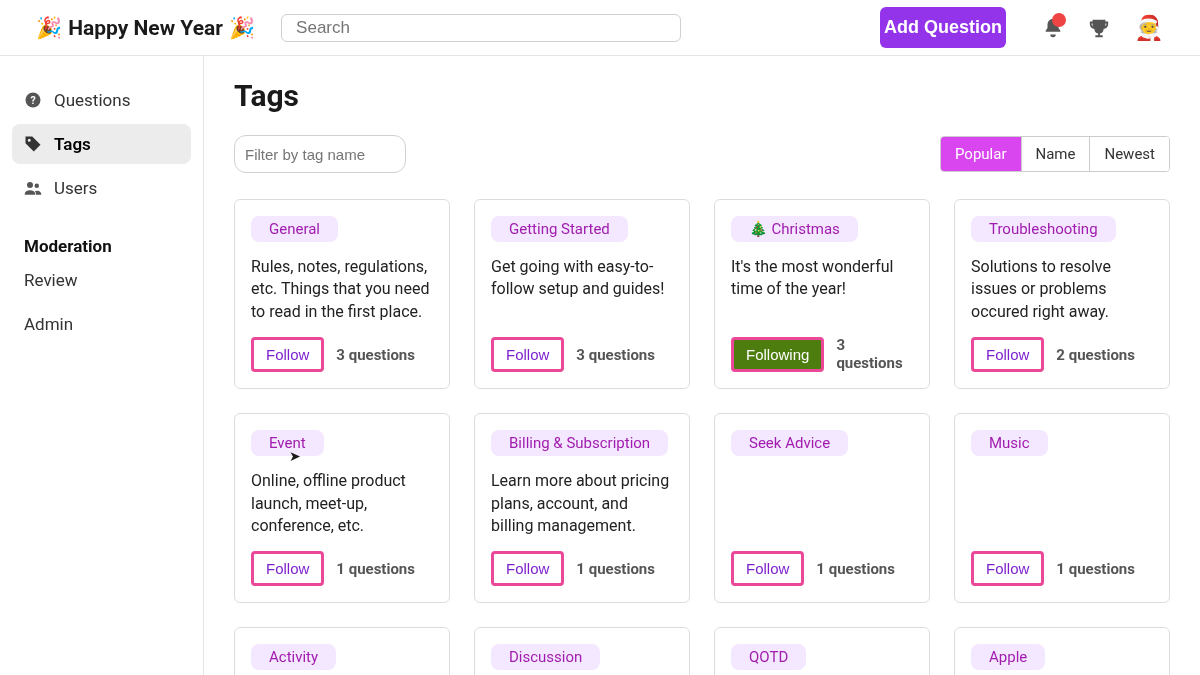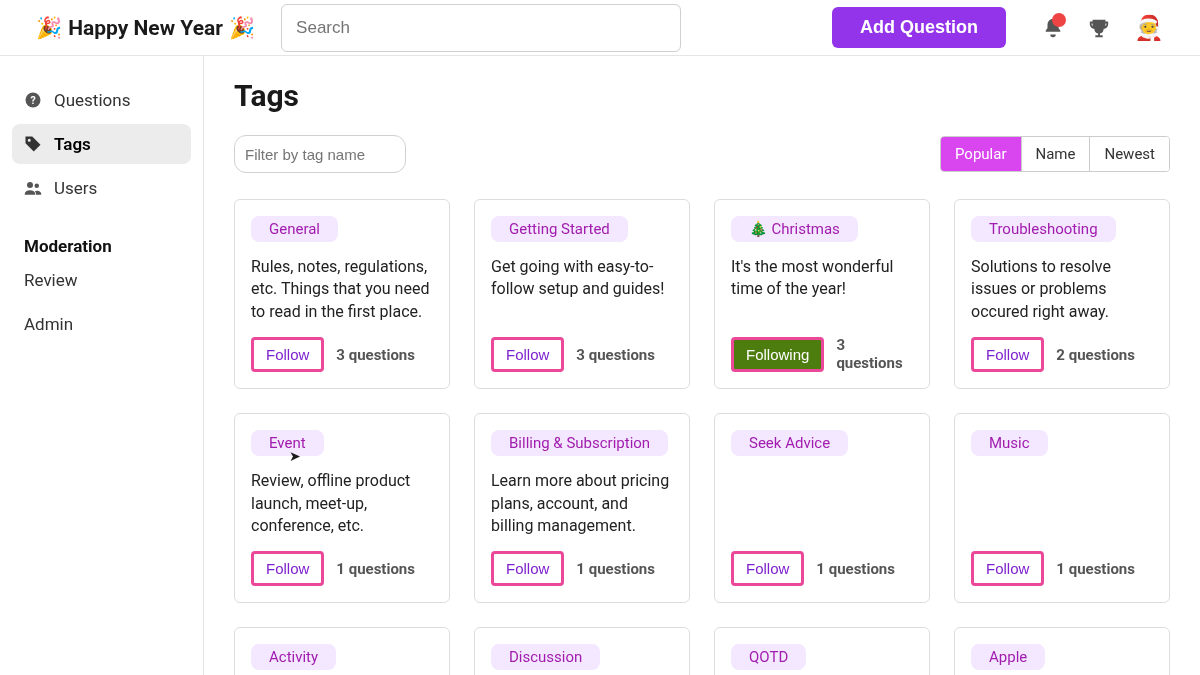--- a/index.html
+++ b/index.html
@@ -1,22 +1,22 @@
 <!DOCTYPE html>
 <html><head>
 <meta charset="utf-8">
 <style>
 * { box-sizing: border-box; margin: 0; padding: 0; }
 body { font-family: -apple-system, BlinkMacSystemFont, "Segoe UI", Roboto, sans-serif; font-size: 16px; color: #1a1a1a; background: #fff; width: 1200px; height: 675px; overflow: hidden; }
 .header { display: flex; align-items: center; padding: 8px 36px; border-bottom: 1px solid #e5e5e5; gap: 16px; height: 56px; }
 .logo { font-size: 21px; font-weight: 700; display: flex; align-items: center; gap: 6px; white-space: nowrap; }
 .search-wrap { flex: 0 0 auto; margin-left: 10px; }
-.search-input { width: 400px; height: 48px; border: 1px solid #d0d0d0; border-radius: 6px; padding: 0 14px; font-size: 17px; color: #555; }
+.search-input { width: 400px; height: 28px; border: 1px solid #d0d0d0; border-radius: 6px; padding: 0 14px; font-size: 17px; color: #555; }
 .spacer { flex: 1; }
-.add-btn { background: #9333ea; color: #fff; border: none; border-radius: 6px; padding: 10px 28px; font-size: 18px; font-weight: 600; cursor: pointer; }
+.add-btn { background: #9333ea; color: #fff; border: none; border-radius: 6px; padding: 10px 4px; font-size: 18px; font-weight: 600; cursor: pointer; }
 .hicons { display: flex; align-items: center; gap: 24px; margin-left: 20px; }
 .icon { display: inline-flex; align-items: center; justify-content: center; }
 .bell-wrap { position: relative; }
 .dot { position: absolute; top: -4px; right: -2px; width: 14px; height: 14px; background: #ef4444; border-radius: 50%; }
 .avatar { font-size: 24px; }
 .layout { display: flex; height: calc(675px - 56px); }
 .sidebar { width: 204px; border-right: 1px solid #e5e5e5; padding: 24px 12px; flex-shrink: 0; }
 .side-item { display: flex; align-items: center; gap: 12px; padding: 10px 12px; border-radius: 8px; font-size: 17px; color: #333; cursor: pointer; margin-bottom: 4px; }
 .side-item.active { background: #ececec; font-weight: 600; color: #000; }
 .side-head { font-weight: 700; font-size: 17px; padding: 10px 12px 4px; margin-top: 18px; color: #111; }
@@ -146,21 +146,21 @@
         <div class="card">
           <span class="tag-chip">Troubleshooting</span>
           <div class="card-desc">Solutions to resolve issues or problems occured right away.</div>
           <div class="card-foot">
             <button class="follow-btn">Follow</button>
             <span class="qcount">2 questions</span>
           </div>
         </div>
         <div class="card">
           <span class="tag-chip">Event</span>
-          <div class="card-desc">Review, offline product launch, meet-up, conference, etc.</div>
+          <div class="card-desc">Online, offline product launch, meet-up, conference, etc.</div>
           <div class="card-foot">
             <button class="follow-btn">Follow</button>
             <span class="qcount">1 questions</span>
           </div>
         </div>
         <div class="card">
           <span class="tag-chip">Billing &amp; Subscription</span>
           <div class="card-desc">Learn more about pricing plans, account, and billing management.</div>
           <div class="card-foot">
             <button class="follow-btn">Follow</button>

